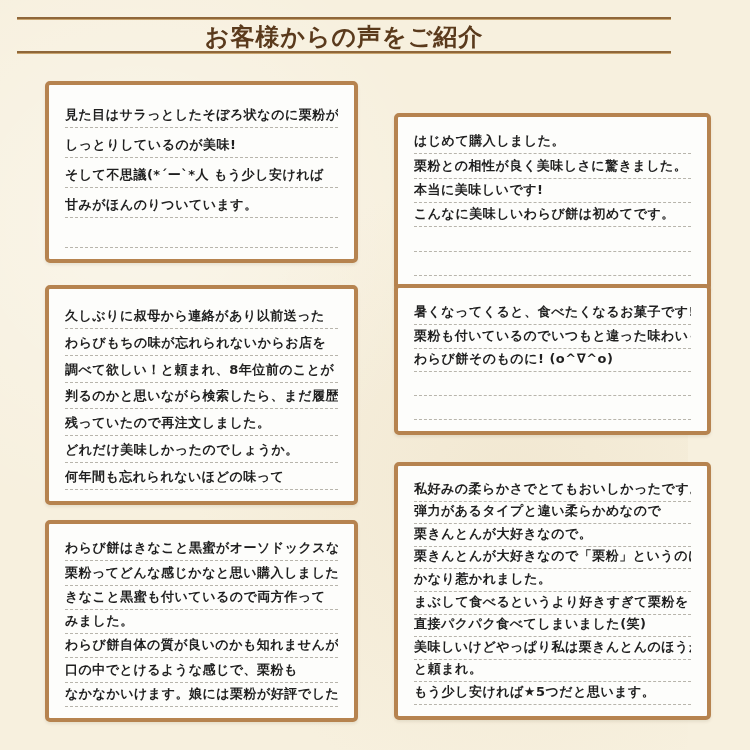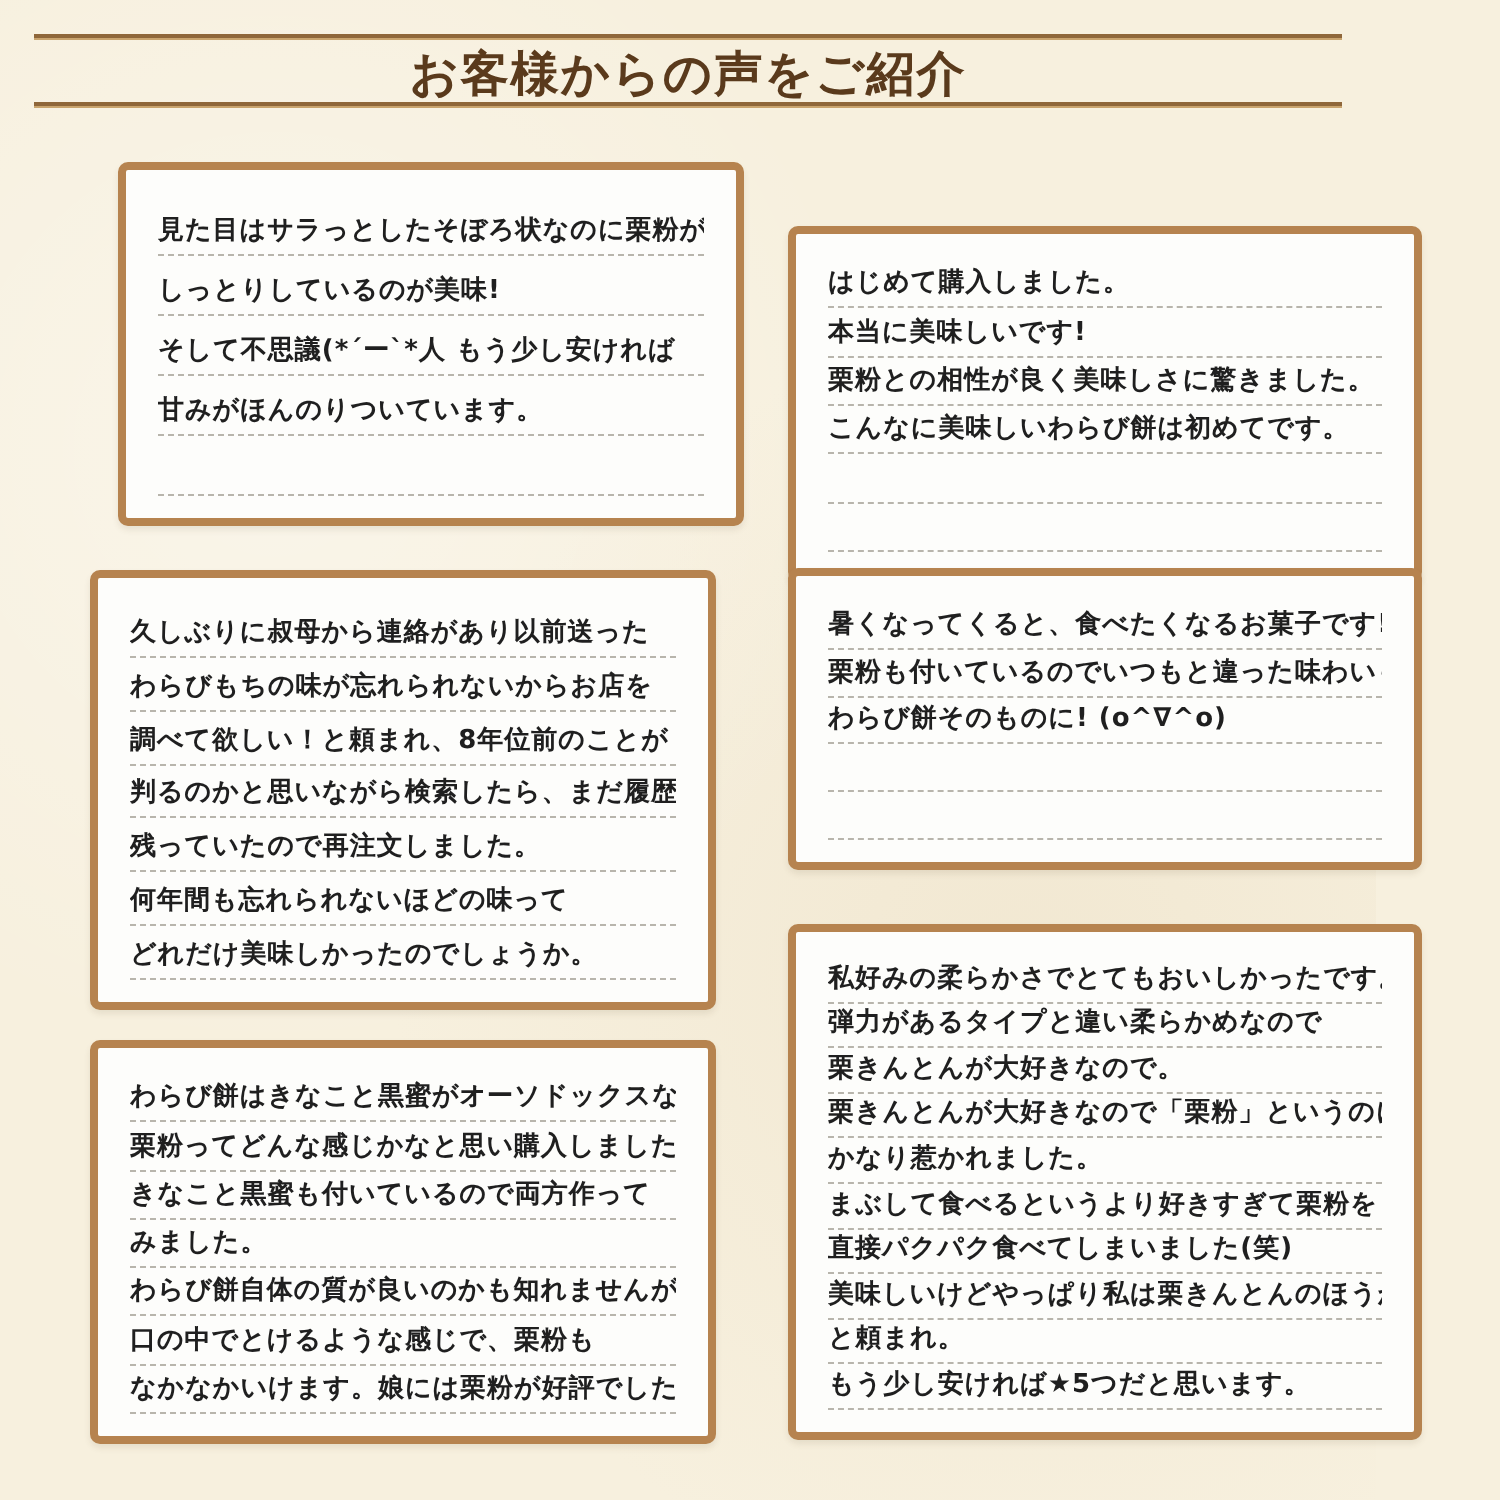--- a/index.html
+++ b/index.html
@@ -69,21 +69,21 @@
     white-space:nowrap;overflow:hidden;
   }
   .note-line span{
     display:block;
     font-size:13px;font-weight:bold;
     letter-spacing:.5px;
     color:var(--body-text);
     padding-bottom:3px;
   }
   
-  .c1{left:59px;top:81px;width:313px;height:182px;}
+  .c1{left:45px;top:81px;width:313px;height:182px;}
   .c2{left:394px;top:85px;width:317px;height:178px;margin-top:28px;}
   .c3{left:45px;top:285px;width:313px;height:220px;}
   .c4{left:394px;top:284px;width:317px;height:151px;}
   .c5{left:45px;top:520px;width:313px;height:202px;}
   .c6{left:394px;top:462px;width:317px;height:258px;}
 </style>
 </head>
 <body>
 
 <div class="page">
@@ -110,26 +110,26 @@
       <div class="note-line">
         <span></span>
       </div>
     </div>
 
   <div class="note c2">
       <div class="note-line">
         <span>はじめて購入しました。</span>
       </div>
       <div class="note-line">
+        <span>栗粉との相性が良く美味しさに驚きました。</span>
+      </div>
+      <div class="note-line">
         <span>本当に美味しいです!</span>
       </div>
       <div class="note-line">
-        <span>栗粉との相性が良く美味しさに驚きました。</span>
-      </div>
-      <div class="note-line">
         <span>こんなに美味しいわらび餅は初めてです。</span>
       </div>
       <div class="note-line">
         <span></span>
       </div>
       <div class="note-line">
         <span></span>
       </div>
     </div>
 
@@ -143,25 +143,25 @@
       <div class="note-line">
         <span>調べて欲しい！と頼まれ、8年位前のことが</span>
       </div>
       <div class="note-line">
         <span>判るのかと思いながら検索したら、まだ履歴が</span>
       </div>
       <div class="note-line">
         <span>残っていたので再注文しました。</span>
       </div>
       <div class="note-line">
+        <span>どれだけ美味しかったのでしょうか。</span>
+      </div>
+      <div class="note-line">
         <span>何年間も忘れられないほどの味って</span>
       </div>
-      <div class="note-line">
-        <span>どれだけ美味しかったのでしょうか。</span>
-      </div>
     </div>
 
   <div class="note c4">
       <div class="note-line">
         <span>暑くなってくると、食べたくなるお菓子です!</span>
       </div>
       <div class="note-line">
         <span>栗粉も付いているのでいつもと違った味わいも</span>
       </div>
       <div class="note-line">

